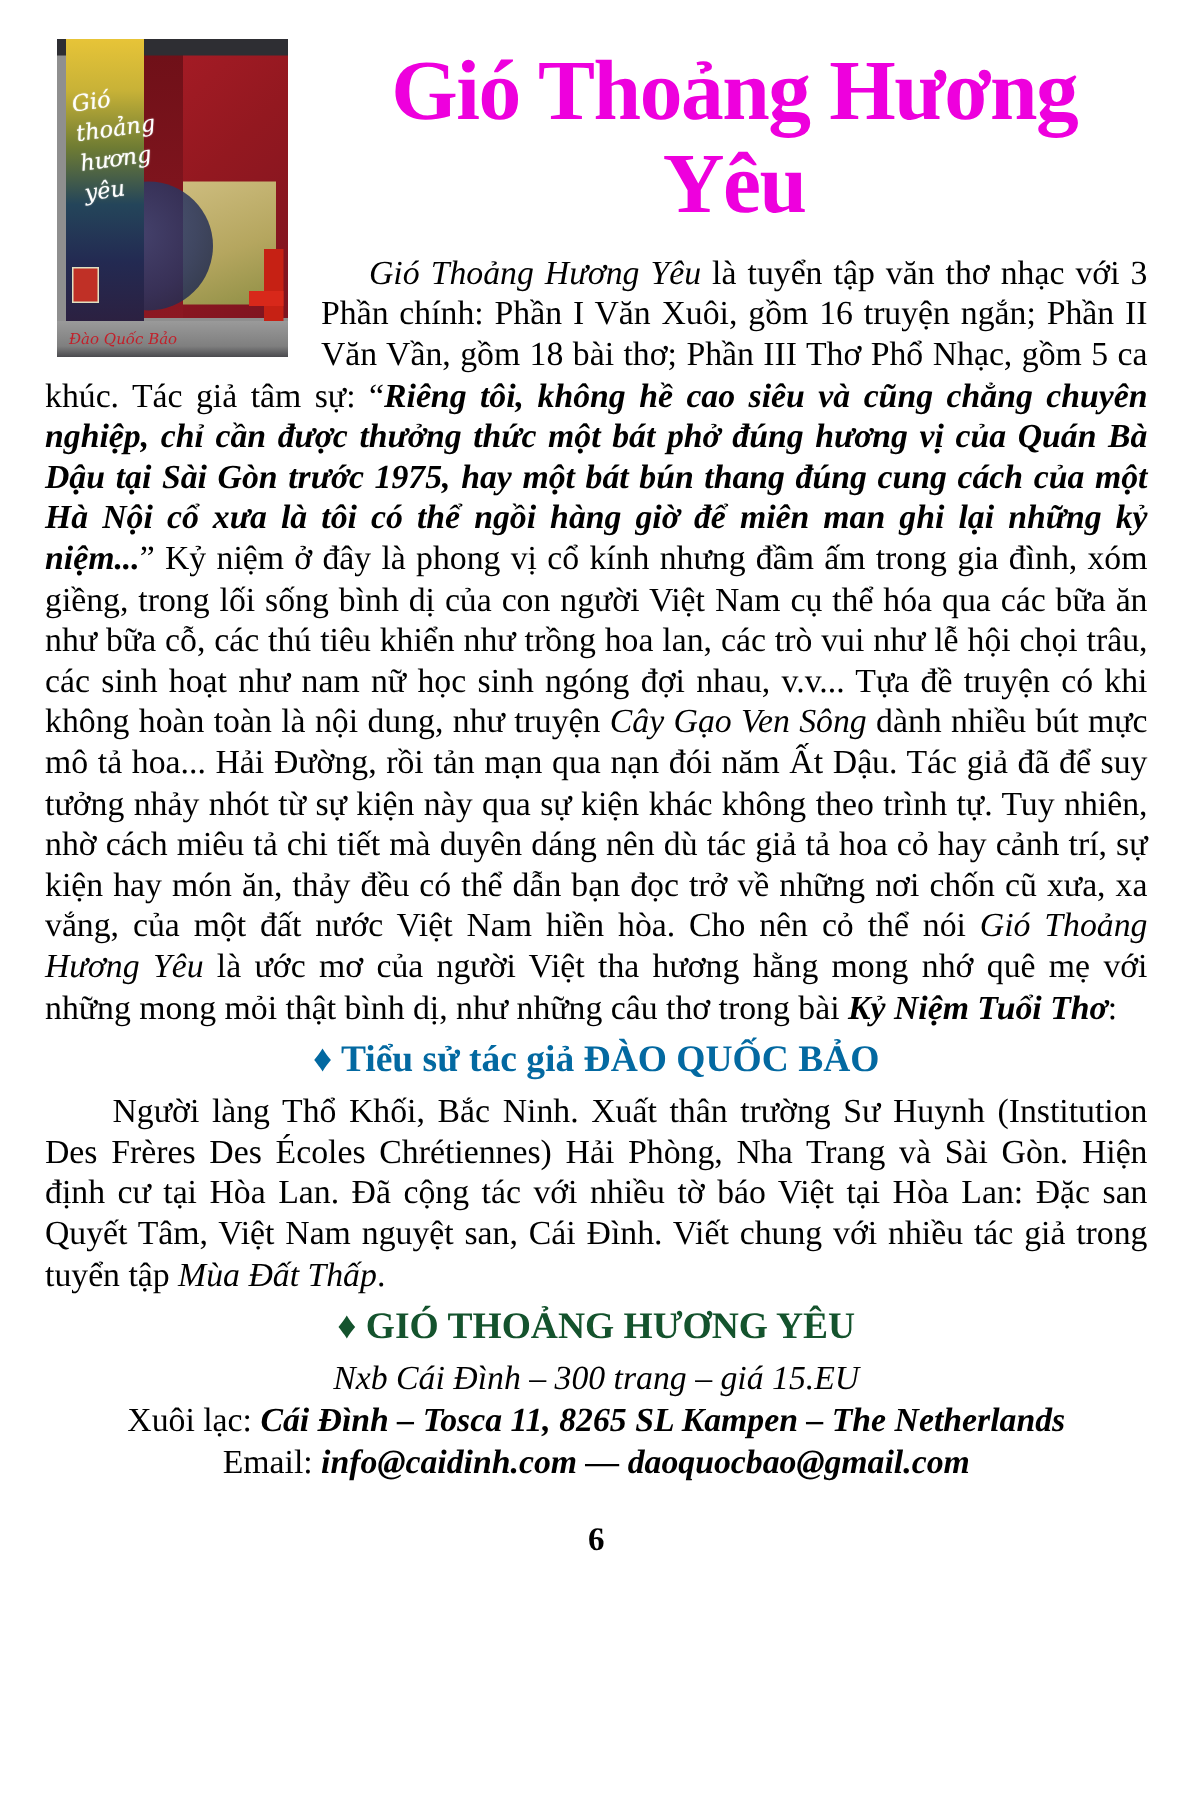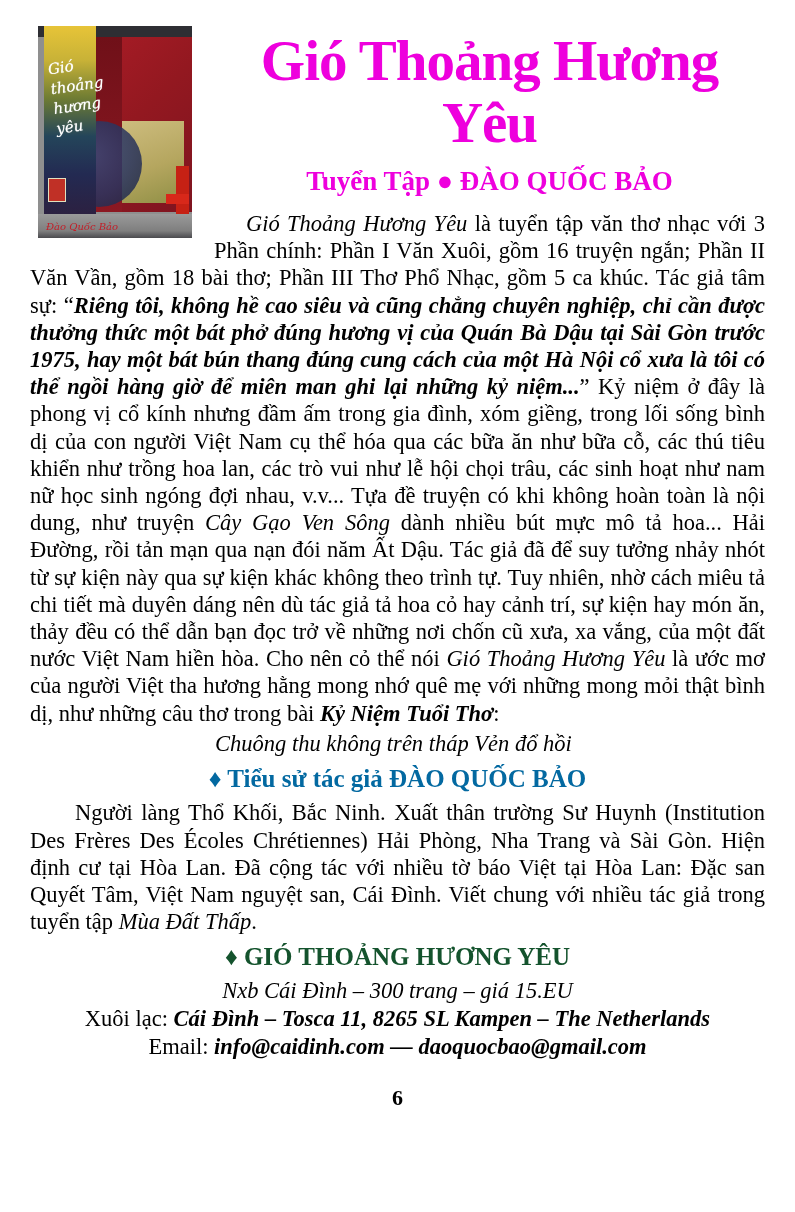--- a/index.html
+++ b/index.html
@@ -95,30 +95,24 @@
     <div class="cover-script">Gió
 thoảng
 hương
 yêu</div>
     <div class="cover-bottom"></div>
     <div class="cover-signature">Đào Quốc Bảo</div>
   </div>
 
   <h1 class="main-title" style="color:#EE00DD;">Gió Thoảng Hương Yêu</h1>
 
-  <div class="subtitle" style="color:#EE00DD;">
-    <span>Tuyển Tập</span>
-    <span>●</span>
-    <span>ĐÀO QUỐC BẢO</span>
-  </div>
 
   <p class="body-par first"><span class="seg-italic">Gió Thoảng Hương Yêu</span><span> là tuyển tập văn thơ nhạc với 3 Phần chính: Phần I Văn Xuôi, gồm 16 truyện ngắn; Phần II Văn Vần, gồm 18 bài thơ; Phần III  Thơ Phổ Nhạc, gồm 5 ca khúc. Tác giả tâm sự: “</span><span class="seg-bold-italic">Riêng tôi, không hề cao siêu và cũng chẳng chuyên nghiệp, chỉ cần được thưởng thức một bát phở đúng hương vị của Quán Bà Dậu tại Sài Gòn trước 1975, hay một bát bún thang đúng cung cách của một Hà Nội cổ xưa là tôi có thể ngồi hàng giờ để miên man ghi lại những kỷ niệm...</span><span>” Kỷ niệm ở đây là phong vị cổ kính nhưng đầm ấm trong gia đình, xóm giềng, trong lối sống bình dị của con người Việt Nam cụ thể hóa qua các bữa ăn như bữa cỗ, các thú tiêu khiển như trồng hoa lan, các trò vui như lễ hội chọi trâu, các sinh hoạt như nam nữ học sinh ngóng đợi nhau, v.v... Tựa đề truyện có khi không hoàn toàn là nội dung, như truyện </span><span class="seg-italic">Cây Gạo Ven Sông</span><span> dành nhiều bút mực mô tả hoa... Hải Đường, rồi tản mạn qua nạn đói năm Ất Dậu. Tác giả đã để suy tưởng nhảy nhót từ sự kiện này qua sự kiện khác không theo trình tự. Tuy nhiên, nhờ cách miêu tả chi tiết mà duyên dáng nên dù tác giả tả hoa cỏ hay cảnh trí, sự kiện hay món ăn, thảy đều có thể dẫn bạn đọc trở về những nơi chốn cũ xưa, xa vắng, của một đất nước Việt Nam hiền hòa. Cho nên cỏ thể nói </span><span class="seg-italic">Gió Thoảng Hương Yêu</span><span> là ước mơ của người Việt tha hương hằng mong nhớ quê mẹ với những mong mỏi thật bình dị, như những câu thơ trong bài </span><span class="seg-bold-italic">Kỷ Niệm Tuổi Thơ</span><span>:</span></p>
 
   <div class="verse">
-      <div class="verse-line">Chuông thu không trên tháp Vẻn đổ hồi</div>
     </div>
 
   <div class="section-heading" style="color:#0369a1;">♦ Tiểu sử tác giả ĐÀO QUỐC BẢO</div>
   <p class="body-par bio"><span>Người làng Thổ Khối, Bắc Ninh. Xuất thân trường Sư Huynh (Institution Des Frères Des Écoles Chrétiennes) Hải Phòng, Nha Trang và Sài Gòn. Hiện định cư tại Hòa Lan. Đã cộng tác với  nhiều tờ báo Việt tại Hòa Lan: Đặc san Quyết Tâm, Việt Nam nguyệt san, Cái Đình. Viết chung với nhiều tác giả trong tuyển tập </span><span class="seg-italic">Mùa Đất Thấp</span><span>.</span></p>
 
   <div class="section-heading" style="color:#14532d;">♦ GIÓ THOẢNG HƯƠNG YÊU</div>
   <p class="center-line pub-line">Nxb Cái Đình – 300 trang – giá 15.EU</p>
   <p class="center-line">
     <span>Xuôi lạc: </span><span class="seg-bold-italic">Cái Đình – Tosca 11, 8265 SL Kampen – The Netherlands</span>
   </p>

